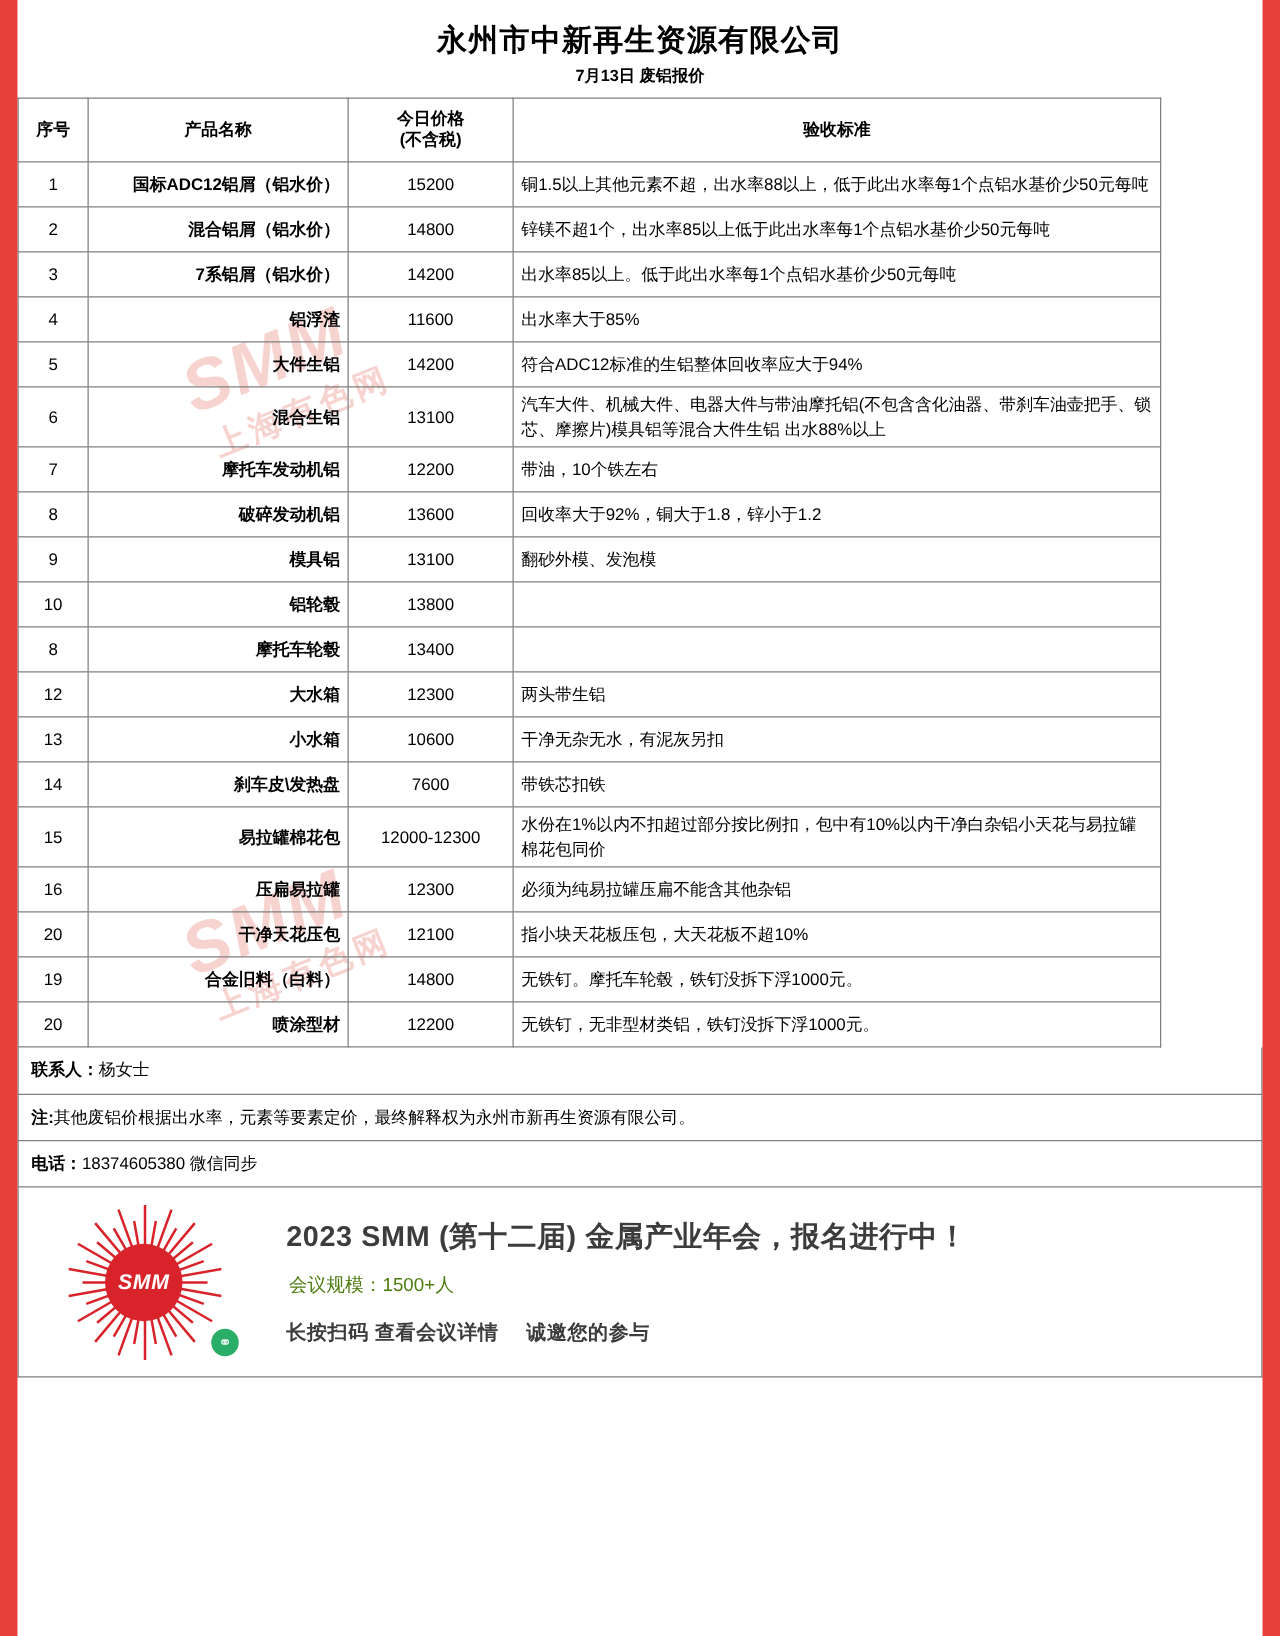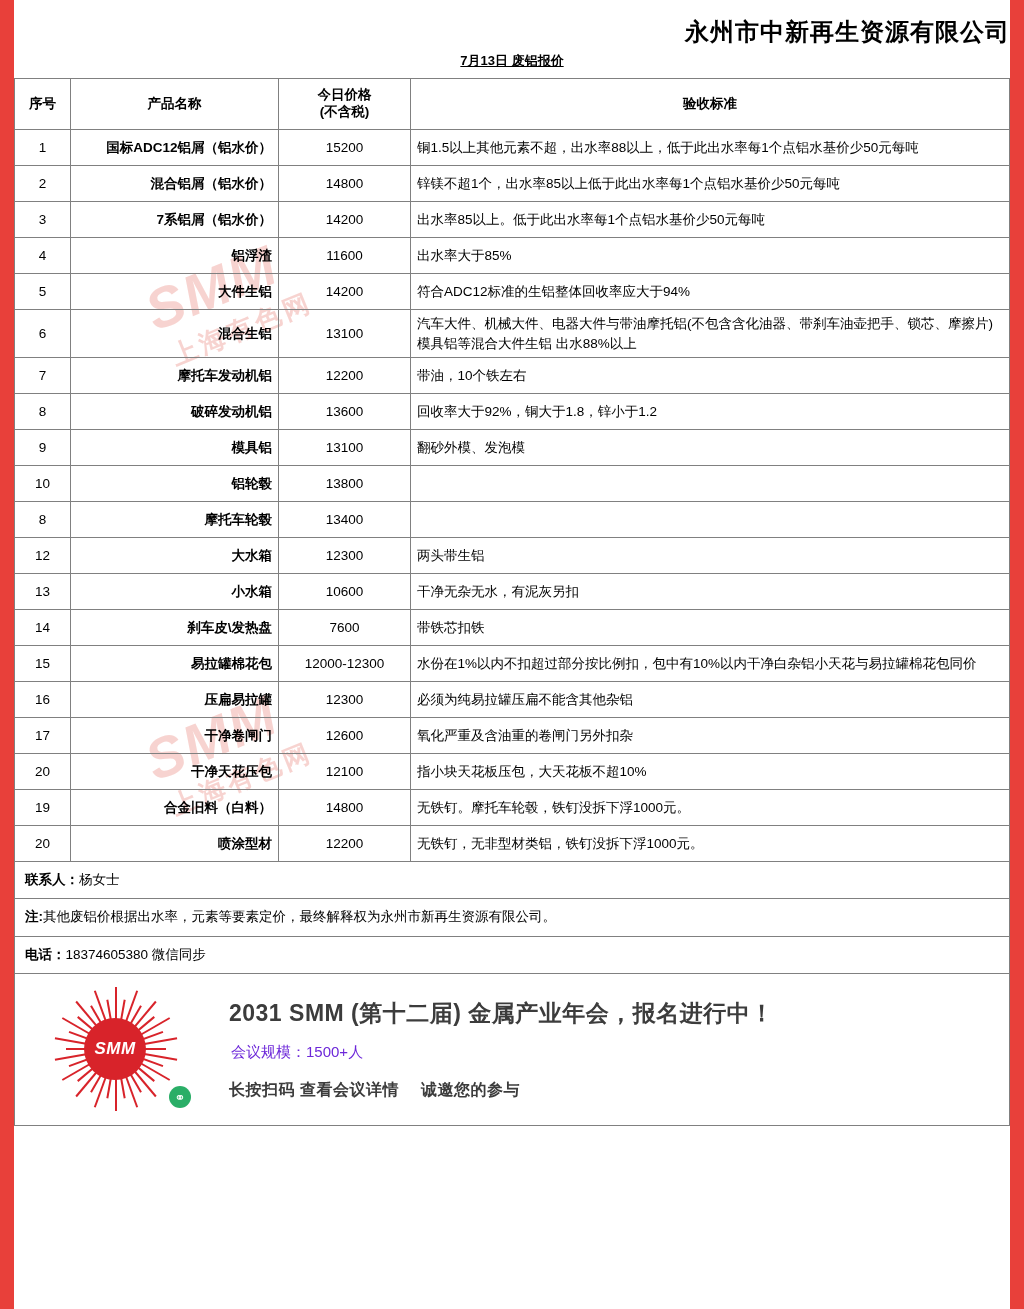--- a/index.html
+++ b/index.html
@@ -16,36 +16,35 @@
     overflow: hidden;
   }
   .page {
     width: 1024px;
     height: 1309px;
     position: relative;
     box-sizing: border-box;
     padding: 0 14px;
   }
   .doc-title {
-    text-align: right;
+    text-align: center;
     font-size: 24px;
     font-weight: bold;
     letter-spacing: 1px;
     padding-top: 16px;
     padding-bottom: 4px;
   }
   .doc-subtitle {
     text-align: center;
     font-size: 13px;
     font-weight: bold;
     padding-bottom: 8px;
-    text-decoration: underline;
   }
   table.price {
-    width: 996px;
+    width: 915px;
     border-collapse: collapse;
     table-layout: fixed;
     position: relative;
     z-index: 2;
     background: transparent;
   }
   table.price td, table.price th {
     border: 1px solid #808080;
     font-size: 13.5px;
     padding: 4px 6px;
@@ -177,21 +176,21 @@
   }
   .promo-h {
     font-size: 23px;
     font-weight: bold;
     color: #3c3c3c;
     letter-spacing: 0.5px;
     margin-bottom: 14px;
   }
   .promo-sub {
     font-size: 15px;
-    color: #6d28d9;
+    color: #4d7c0f;
     margin-bottom: 18px;
     padding-left: 2px;
   }
   .promo-cta {
     font-size: 16px;
     font-weight: bold;
     color: #3c3c3c;
     letter-spacing: 0.5px;
   }
   .promo-cta .sep { display: inline-block; width: 22px; }
@@ -359,26 +358,20 @@
           <td class="idx">15</td>
           <td class="name">易拉罐棉花包</td>
           <td class="price">12000-12300</td>
           <td class="std">水份在1%以内不扣超过部分按比例扣，包中有10%以内干净白杂铝小天花与易拉罐棉花包同价</td>
         </tr>
         <tr>
           <td class="idx">16</td>
           <td class="name">压扁易拉罐</td>
           <td class="price">12300</td>
           <td class="std">必须为纯易拉罐压扁不能含其他杂铝</td>
-        </tr>
-        <tr>
-          <td class="idx">17</td>
-          <td class="name">干净卷闸门</td>
-          <td class="price">12600</td>
-          <td class="std">氧化严重及含油重的卷闸门另外扣杂</td>
         </tr>
         <tr>
           <td class="idx">20</td>
           <td class="name">干净天花压包</td>
           <td class="price">12100</td>
           <td class="std">指小块天花板压包，大天花板不超10%</td>
         </tr>
         <tr>
           <td class="idx">19</td>
           <td class="name">合金旧料（白料）</td>
@@ -454,21 +447,21 @@
           <div class="ray" style="height: 62px; transform: rotate(300deg);"></div>
           <div class="ray" style="height: 50px; transform: rotate(310deg);"></div>
           <div class="ray" style="height: 62px; transform: rotate(320deg);"></div>
           <div class="ray" style="height: 50px; transform: rotate(330deg);"></div>
           <div class="ray" style="height: 62px; transform: rotate(340deg);"></div>
           <div class="ray" style="height: 50px; transform: rotate(350deg);"></div>
         </div>
       <div class="wechat-badge">⚭</div>
     </div>
     <div class="promo-text">
-      <div class="promo-h">2031 SMM (第十二届) 金属产业年会，报名进行中！</div>
+      <div class="promo-h">2023 SMM (第十二届) 金属产业年会，报名进行中！</div>
       <div class="promo-sub">会议规模：1500+人</div>
       <div class="promo-cta">
         <span>长按扫码  查看会议详情</span><span class="sep"></span><span>诚邀您的参与</span>
       </div>
     </div>
   </div>
 
 </div>
 
 </body></html>

